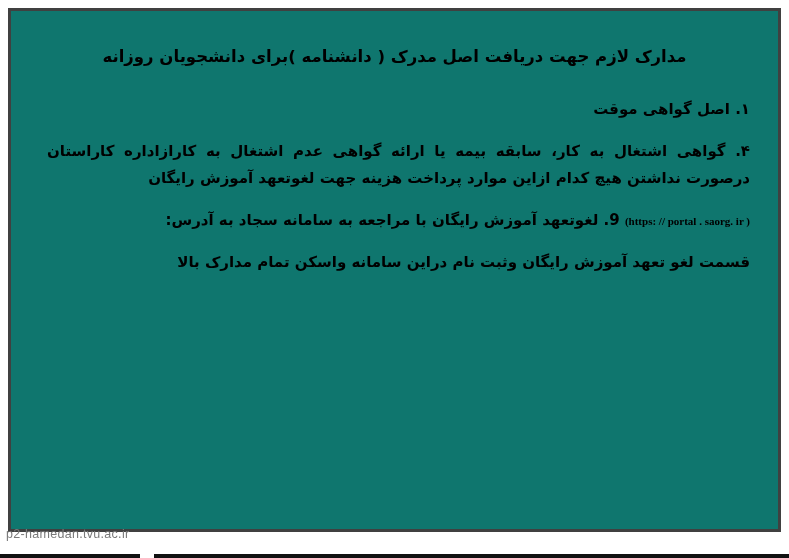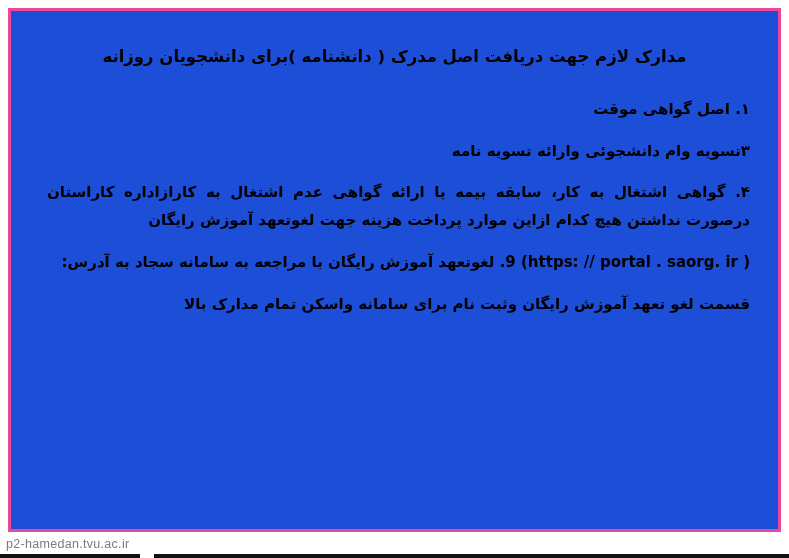--- a/index.html
+++ b/index.html
@@ -20,22 +20,22 @@
     background: #ffffff;
     box-sizing: border-box;
   }
   
   .frame {
     position: absolute;
     left: 8px;
     top: 8px;
     right: 8px;
     bottom: 26px;
-    border: 3px solid #ec4899;
-    background: #1d4ed8;
+    border: 3px solid #404040;
+    background: #0f766e;
     box-sizing: border-box;
   }
   .content {
     position: absolute;
     left: 28px;
     right: 28px;
     top: 34px;
     bottom: 10px;
     direction: rtl;
     text-align: right;
@@ -58,27 +58,28 @@
     text-justify: inter-word;
   }
   .item.single {
     text-align: right;
   }
   .url {
     direction: ltr;
     unicode-bidi: embed;
     display: inline-block;
     font-weight: bold;
-    font-size: 15px;
+    font-size: 11px;
+    font-family: Liberation Serif, serif;
   }
   
   .watermark {
     position: absolute;
     left: 6px;
-    bottom: 7px;
+    bottom: 17px;
     font-size: 12.5px;
     font-family: "Liberation Sans", sans-serif;
     color: #7a7a7a;
     direction: ltr;
     letter-spacing: 0.3px;
   }
   .bottom-rule {
     position: absolute;
     left: 0;
     right: 0;
@@ -100,30 +101,29 @@
 
 <div class="page">
   <div class="frame">
     <div class="content">
 
       <div class="doc-title">مدارک لازم جهت دریافت اصل مدرک ( دانشنامه )برای دانشجویان روزانه</div>
 
       <p class="item single">۱. اصل گواهی موقت</p>
 
 
-      <p class="item single">۳تسویه وام دانشجوئی وارائه تسویه نامه</p>
 
       <p class="item">۴. گواهی اشتغال به کار، سابقه بیمه یا ارائه گواهی عدم اشتغال به کارازاداره کاراستان درصورت نداشتن هیچ کدام ازاین موارد پرداخت هزینه جهت لغوتعهد آموزش رایگان</p>
 
       <p class="item">
         <span class="url">(https: // portal . saorg. ir )</span>
         <span>9. لغوتعهد آموزش رایگان با مراجعه به سامانه سجاد به آدرس:</span>
       </p>
 
-      <p class="item single">قسمت لغو تعهد آموزش رایگان وثبت نام برای سامانه واسکن تمام مدارک بالا</p>
+      <p class="item single">قسمت لغو تعهد آموزش رایگان وثبت نام دراین سامانه واسکن تمام مدارک بالا</p>
 
 
     </div>
   </div>
 
   <div class="bottom-rule"></div>
   <div class="bottom-rule-gap"></div>
 
   <div class="watermark">p2-hamedan.tvu.ac.ir</div>
 </div>

